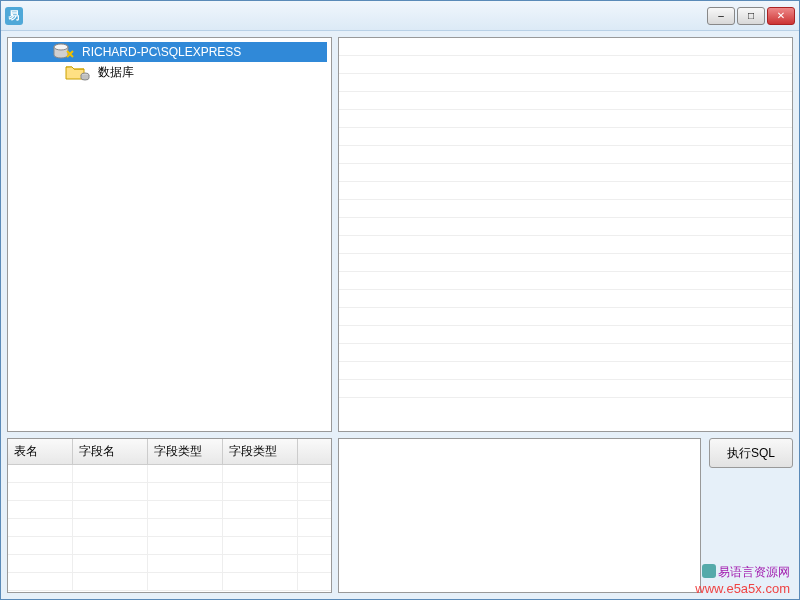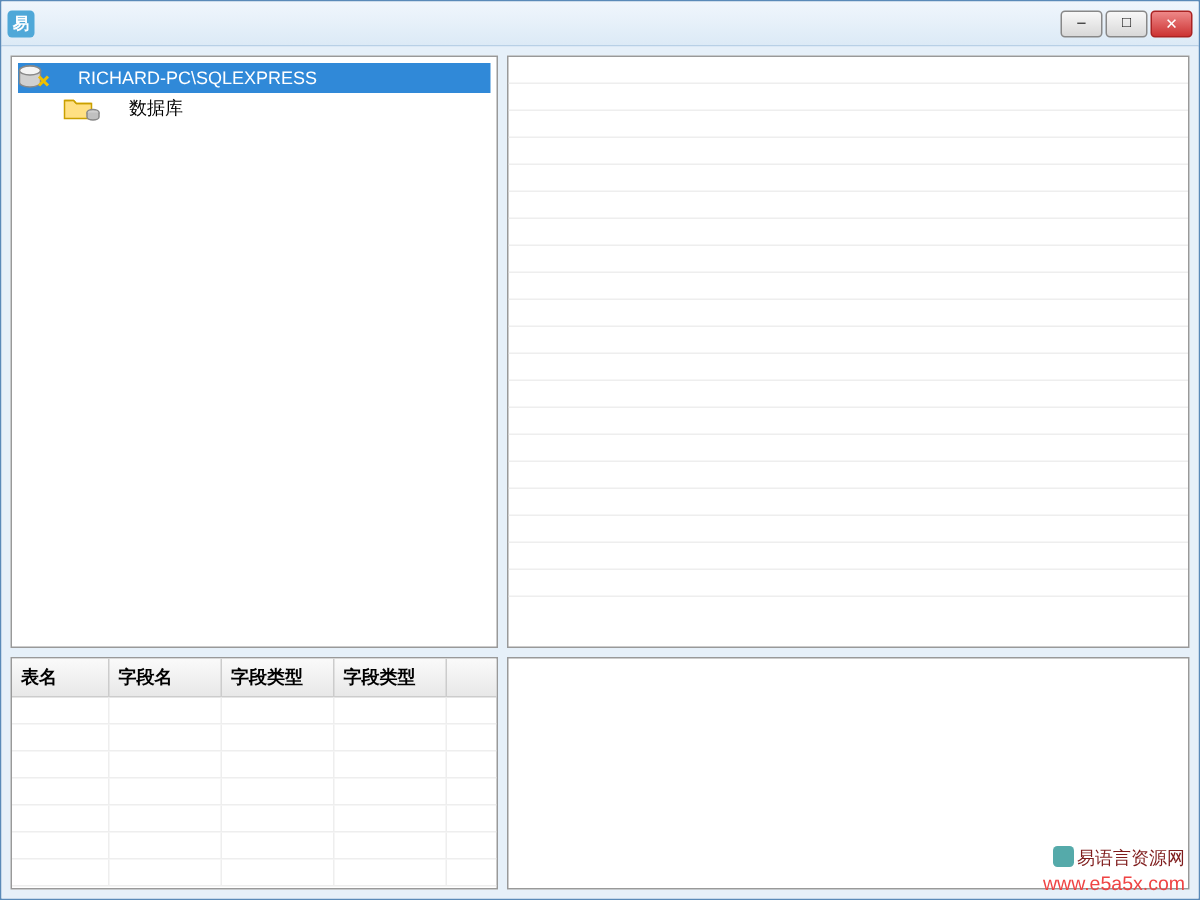--- a/index.html
+++ b/index.html
@@ -52,36 +52,36 @@
   gap: 6px;
 }
 
 .panel {
   background: #fff;
   border: 1px solid #999;
   overflow: hidden;
 }
 
 .tree-panel { grid-column: 1; grid-row: 1; padding: 4px; }
-.tree-node { display: flex; align-items: center; height: 20px; gap: 16px; }
+.tree-node { display: flex; align-items: center; height: 20px; gap: 5px; padding-left: 41px; }
 .tree-node.selected {
   background: #3089d8; color: #fff;
 }
-.tree-node.child { margin-left: 30px; }
+.tree-node.child { margin-left: 12px; }
 .tree-label { white-space: nowrap; padding: 1px 2px; }
 
 .db-icon svg, .folder-icon svg { display: block; }
 
 .list-panel {
   grid-column: 2; grid-row: 1;
 }
 .list-rows { height: 100%; overflow: hidden; }
 .list-row { height: 18px; border-bottom: 1px solid #eee; }
 
-.table-panel { grid-column: 1; grid-row: 2; display: flex; flex-direction: column; font-weight: bold; }
+.table-panel { grid-column: 1; grid-row: 2; display: flex; flex-direction: column; }
 .thead { display: flex; background: linear-gradient(#fafafa, #e8e8e8); border-bottom: 1px solid #ccc; }
 .th {
   padding: 4px 6px;
   border-right: 1px solid #ccc;
   font-size: 12px;
 }
 .th:nth-child(1){width:65px}
 .th:nth-child(2){width:75px}
 .th:nth-child(3){width:75px}
 .th:nth-child(4){width:75px}
@@ -115,21 +115,21 @@
   font-size: 12px;
 }
 
 .watermark {
   position: absolute;
   right: 10px; bottom: 4px;
   text-align: right;
   font-size: 12px;
   pointer-events: none;
 }
-.watermark .line1 { color: #7f1d1d; }
+.watermark .line1 { color: #a21caf; }
 .watermark .line1 .ico {
   display:inline-block; width:14px; height:14px;
   background:#5aa; border-radius:3px; vertical-align:-2px; margin-right:2px;
 }
 .watermark .line2 { color: #ef4444; font-size: 13px; }
 </style>
 </head>
 <body>
 
 <div class="window">
@@ -244,20 +244,21 @@
             <div class="td"></div>
             <div class="td"></div>
             <div class="td"></div>
             <div class="td"></div>
           </div>
       </div>
     </div>
 
     <div class="bottom-right">
       <textarea class="sql-input" value="" style=""></textarea>
+      <button class="exec-btn">执行SQL</button>
     </div>
 
   </div>
 </div>
 
 <div class="watermark">
   <div class="line1"><span class="ico"></span><span>易语言资源网</span></div>
   <div class="line2">www.e5a5x.com</div>
 </div>
 

